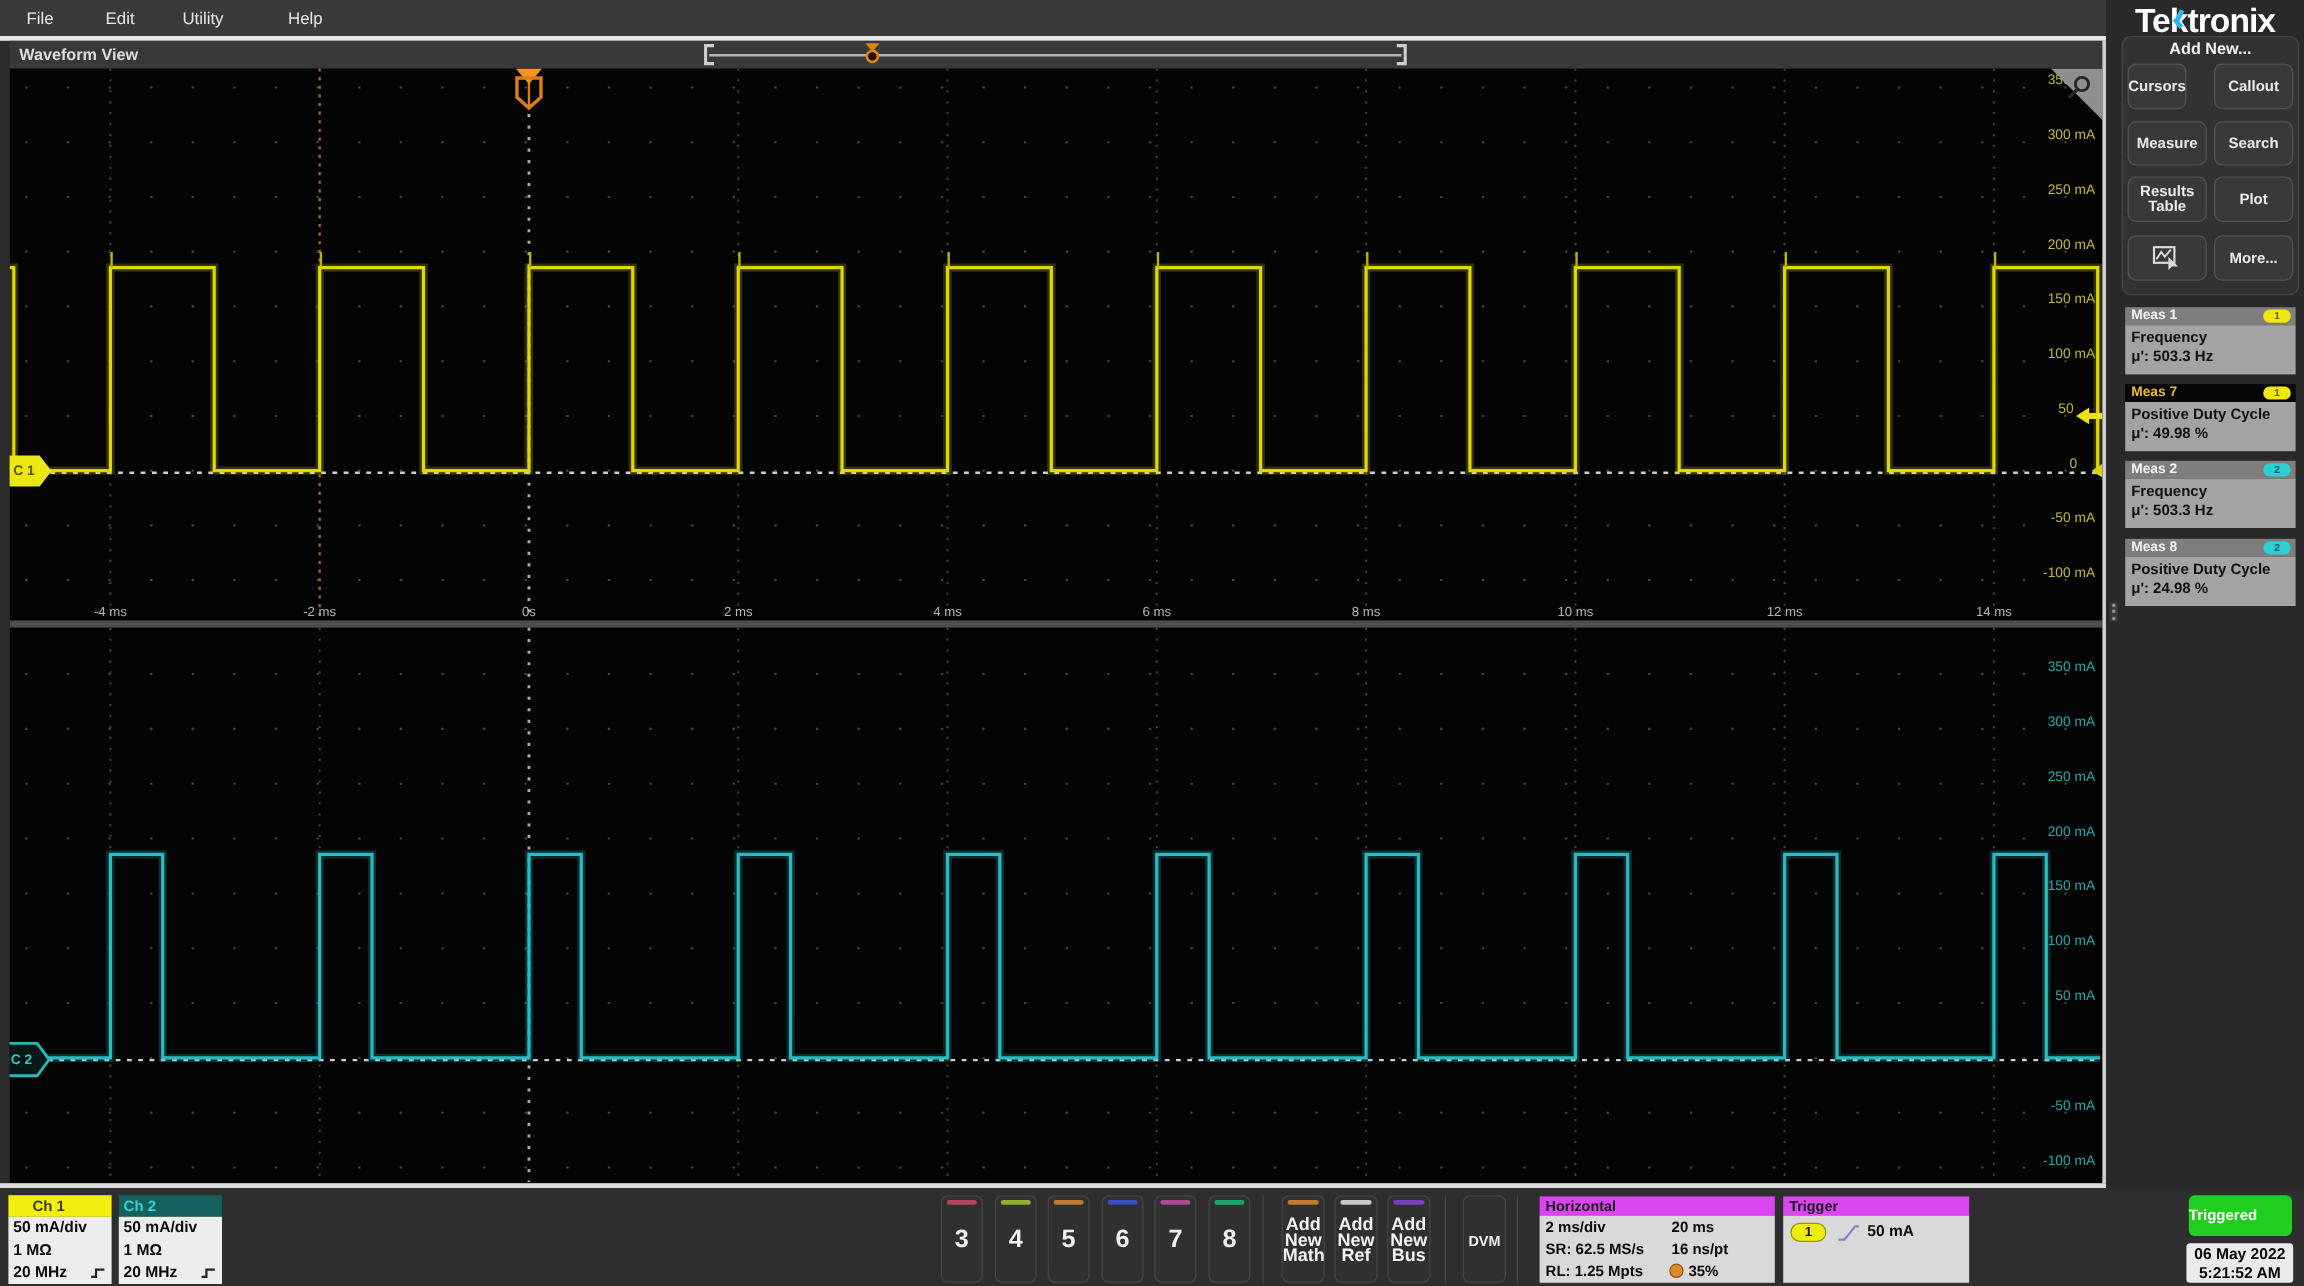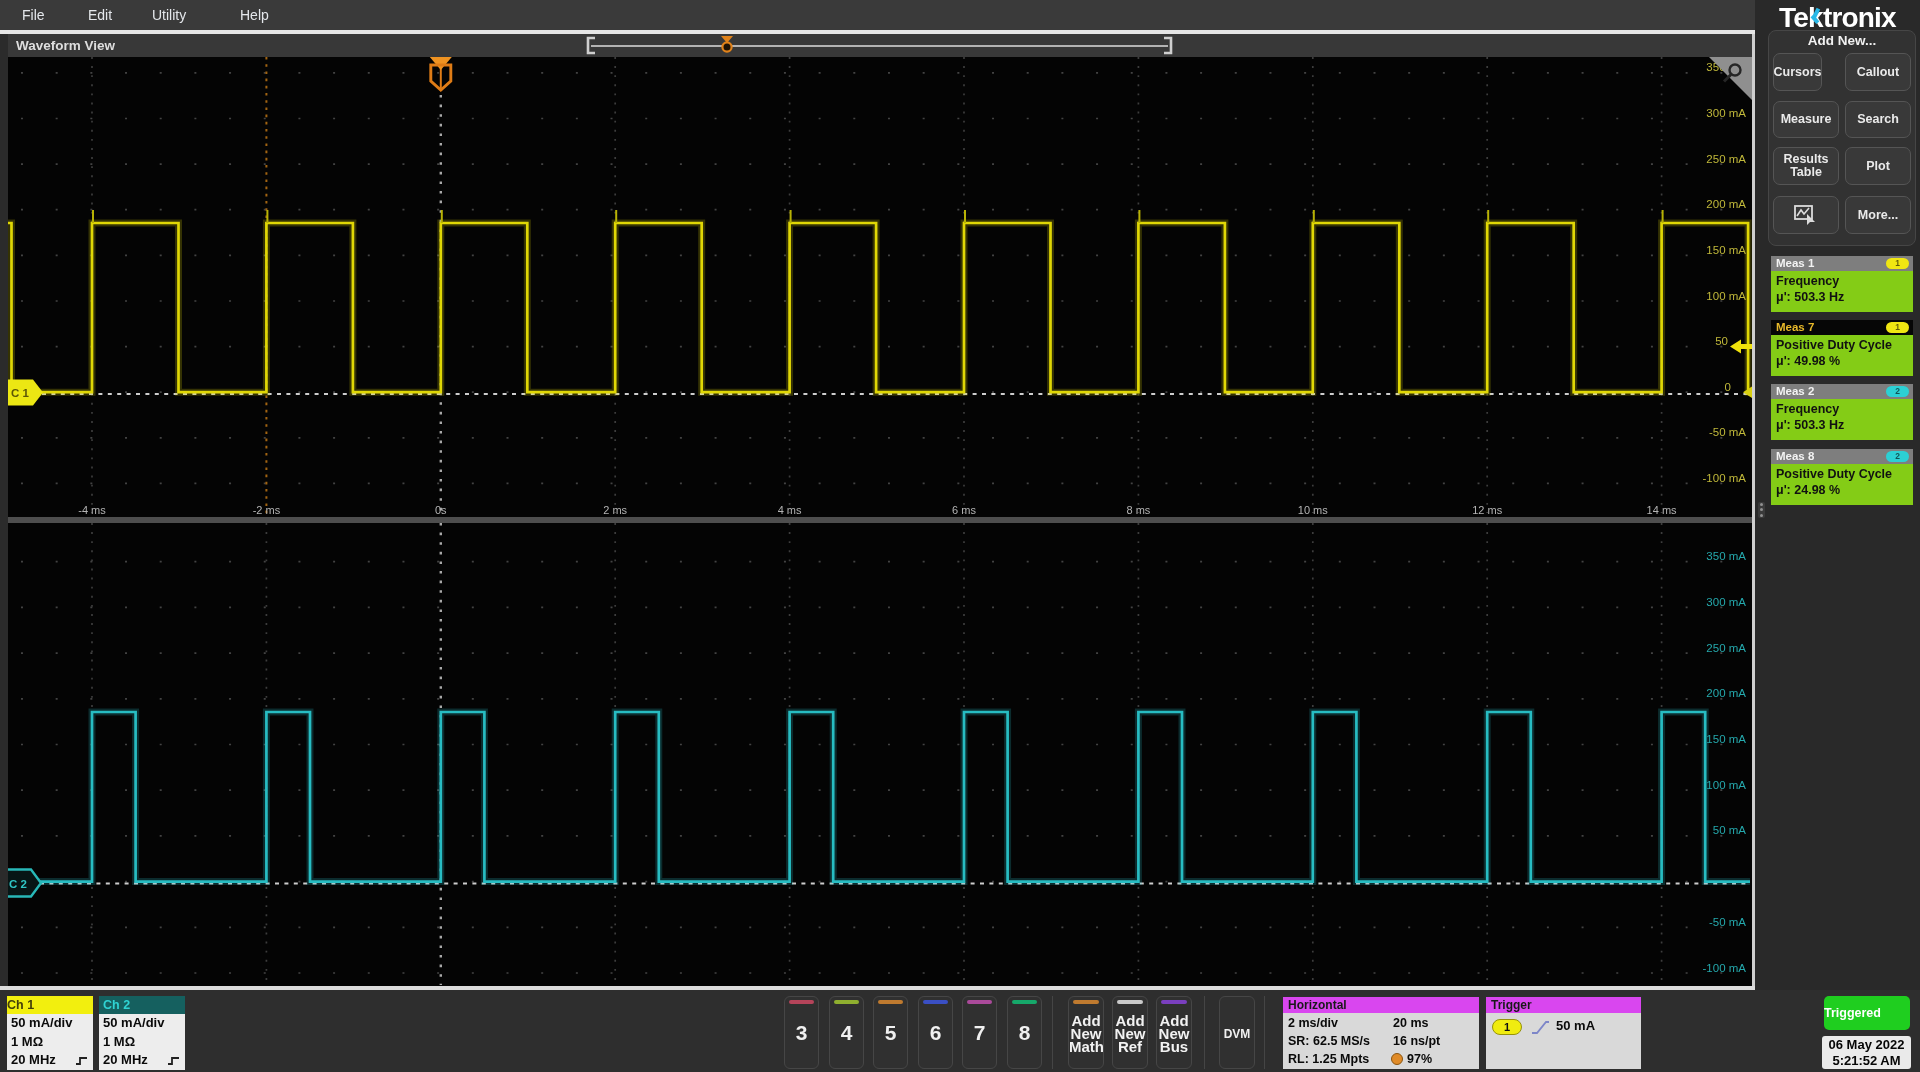--- a/index.html
+++ b/index.html
@@ -1,18 +1,18 @@
 <!DOCTYPE html>
 <html><head><meta charset="utf-8"><style>
 *{margin:0;padding:0;box-sizing:border-box}
 html,body{width:1920px;height:1072px;overflow:hidden;background:#2b2b2b;font-family:"Liberation Sans",sans-serif;position:relative}
 .abs{position:absolute}
 .btn{position:absolute;background:#393939;border:1.5px solid #555;border-radius:7px;color:#eaeaea;display:flex;align-items:center;justify-content:center;text-align:center;font-weight:bold;font-size:12.5px;line-height:13px}
 .meashdr{position:absolute;height:15px;background:#7e7e7e;color:#f3f3f3;font-size:11.5px;font-weight:bold;line-height:15px;padding-left:5px}
-.measbody{position:absolute;background:#84cc16;color:#111;font-size:12.5px;font-weight:bold;line-height:15.5px;padding:3px 12px 0 5px}
+.measbody{position:absolute;background:#a3a3a3;color:#111;font-size:12.5px;font-weight:bold;line-height:15.5px;padding:3px 12px 0 5px}
 .pill{position:absolute;width:23px;height:11px;border-radius:6px;top:2px;right:4px;font-size:8.5px;font-weight:bold;color:rgba(0,0,0,.6);text-align:center;line-height:11px}
 .chbtn{position:absolute;top:996px;width:35px;height:73px;background:#303030;border:1px solid #464646;border-radius:6px}
 .strip{position:absolute;left:4px;right:4px;top:3px;height:4px;border-radius:2px}
 .chnum{position:absolute;width:100%;text-align:center;top:24px;color:#f0f0f0;font-size:21px;font-weight:bold}
 .addnew3{position:absolute;width:100%;text-align:center;top:17px;color:#f2f2f2;font-size:15px;font-weight:bold;line-height:13px}
 .panelhdr{position:absolute;left:0;right:0;top:0;height:16px;background:#d946ef;color:#191919;font-size:12px;font-weight:bold;line-height:16px;padding-left:5px}
 .panelbody{position:absolute;left:0;right:0;top:16px;bottom:0;background:#d9d9d9;color:#0a0a0a;font-size:12.5px;font-weight:bold}
 .prow{position:absolute;left:5px;right:4px;height:18px;line-height:18px}
 </style></head><body>
 <div class="abs" style="left:0;top:0;width:1755px;height:30px;background:#3a3a3a">
@@ -162,21 +162,21 @@
 <div class="meashdr" style="left:16px;top:320px;width:142px;background:#060606;color:#e8b92a">Meas 7<span class="pill" style="background:#f0e612">1</span></div>
 <div class="measbody" style="left:16px;top:335px;width:142px;height:41px">Positive Duty Cycle<br>μ': 49.98 %</div>
 <div class="meashdr" style="left:16px;top:384px;width:142px;background:#7e7e7e;color:#f3f3f3">Meas 2<span class="pill" style="background:#2cd0d4">2</span></div>
 <div class="measbody" style="left:16px;top:399px;width:142px;height:41px">Frequency<br>μ': 503.3 Hz</div>
 <div class="meashdr" style="left:16px;top:449px;width:142px;background:#7e7e7e;color:#f3f3f3">Meas 8<span class="pill" style="background:#2cd0d4">2</span></div>
 <div class="measbody" style="left:16px;top:464px;width:142px;height:41px">Positive Duty Cycle<br>μ': 24.98 %</div>
 </div>
 <div class="abs" style="left:0;top:986px;width:1755px;height:4px;background:#dcdcdc"></div>
 <div class="abs" style="left:0;top:990px;width:1920px;height:82px;background:#2e2e2e">
 <div class="abs" style="left:7px;top:6px;width:86px;height:74px">
-<div class="abs" style="left:0;top:0;width:86px;height:18px;background:#f2ef0e;color:#44400a;font-size:12.5px;font-weight:bold;line-height:18px;padding-left:0">Ch 1</div>
+<div class="abs" style="left:0;top:0;width:86px;height:18px;background:#f2ef0e;color:#44400a;font-size:12.5px;font-weight:bold;line-height:18px;padding-left:20px">Ch 1</div>
 <div class="abs" style="left:0;top:18px;width:86px;height:56px;background:#ededed;color:#0a0a0a;font-size:13px;font-weight:bold;line-height:18.5px;padding-left:4px">50 mA/div<br>1 MΩ<br>20 MHz<svg width="13" height="10" style="position:absolute;right:5px;bottom:4px">
           <path d="M1,8 h4 v-6 h7" fill="none" stroke="#222" stroke-width="1.8"></path>
         </svg></div>
     </div>
 <div class="abs" style="left:99px;top:6px;width:86px;height:56px">
 <div class="abs" style="left:0;top:0;width:86px;height:18px;background:#15605f;color:#2fd3d3;font-size:12.5px;font-weight:bold;line-height:18px;padding-left:4px">Ch 2</div>
 <div class="abs" style="left:0;top:18px;width:86px;height:56px;background:#ededed;color:#0a0a0a;font-size:13px;font-weight:bold;line-height:18.5px;padding-left:4px">50 mA/div<br>1 MΩ<br>20 MHz<svg width="13" height="10" style="position:absolute;right:5px;bottom:4px">
           <path d="M1,8 h4 v-6 h7" fill="none" stroke="#222" stroke-width="1.8"></path>
         </svg></div>
     </div>
@@ -220,21 +220,21 @@
       <span class="abs" style="width:100%;text-align:center;top:30px;color:#f0f0f0;font-size:12px;font-weight:bold">DVM</span>
     </div>
 <div class="abs" style="left:1052px;top:6px;width:1px;height:73px;background:#454545"></div>
 <div class="abs" style="left:1204px;top:6px;width:1px;height:73px;background:#454545"></div>
 <div class="abs" style="left:1264px;top:6px;width:1px;height:73px;background:#454545"></div>
 <div class="abs" style="left:1283px;top:7px;width:196px;height:72px">
 <div class="panelhdr">Horizontal</div>
       <div class="panelbody">
 <div class="prow" style="top:1px">2 ms/div<span class="abs" style="left:105px">20 ms</span></div>
 <div class="prow" style="top:19px">SR: 62.5 MS/s<span class="abs" style="left:105px">16 ns/pt</span></div>
-<div class="prow" style="top:37px">RL: 1.25 Mpts<span class="abs" style="left:103px;top:3px;width:12px;height:12px;border-radius:50%;background:#e08b28;border:1px solid #8a5510"></span><span class="abs" style="left:119px">97%</span></div>
+<div class="prow" style="top:37px">RL: 1.25 Mpts<span class="abs" style="left:103px;top:3px;width:12px;height:12px;border-radius:50%;background:#e08b28;border:1px solid #8a5510"></span><span class="abs" style="left:119px">35%</span></div>
 </div>
     </div>
 <div class="abs" style="left:1486px;top:7px;width:155px;height:72px">
 <div class="panelhdr">Trigger</div>
       <div class="panelbody">
 <span class="abs" style="left:6px;top:6px;width:30px;height:16px;background:#f0ec10;border:1px solid #97930a;border-radius:8px;color:#111;font-size:11px;font-weight:bold;text-align:center;line-height:15px">1</span>
 <svg width="20" height="17" style="position:absolute;left:44px;top:6px">
           <path d="M2,14 h5 l9,-11 h3" fill="none" stroke="#7d86c8" stroke-width="1.8"></path>
         </svg>
 <span class="abs" style="left:70px;top:5px;font-size:13px">50 mA</span>

